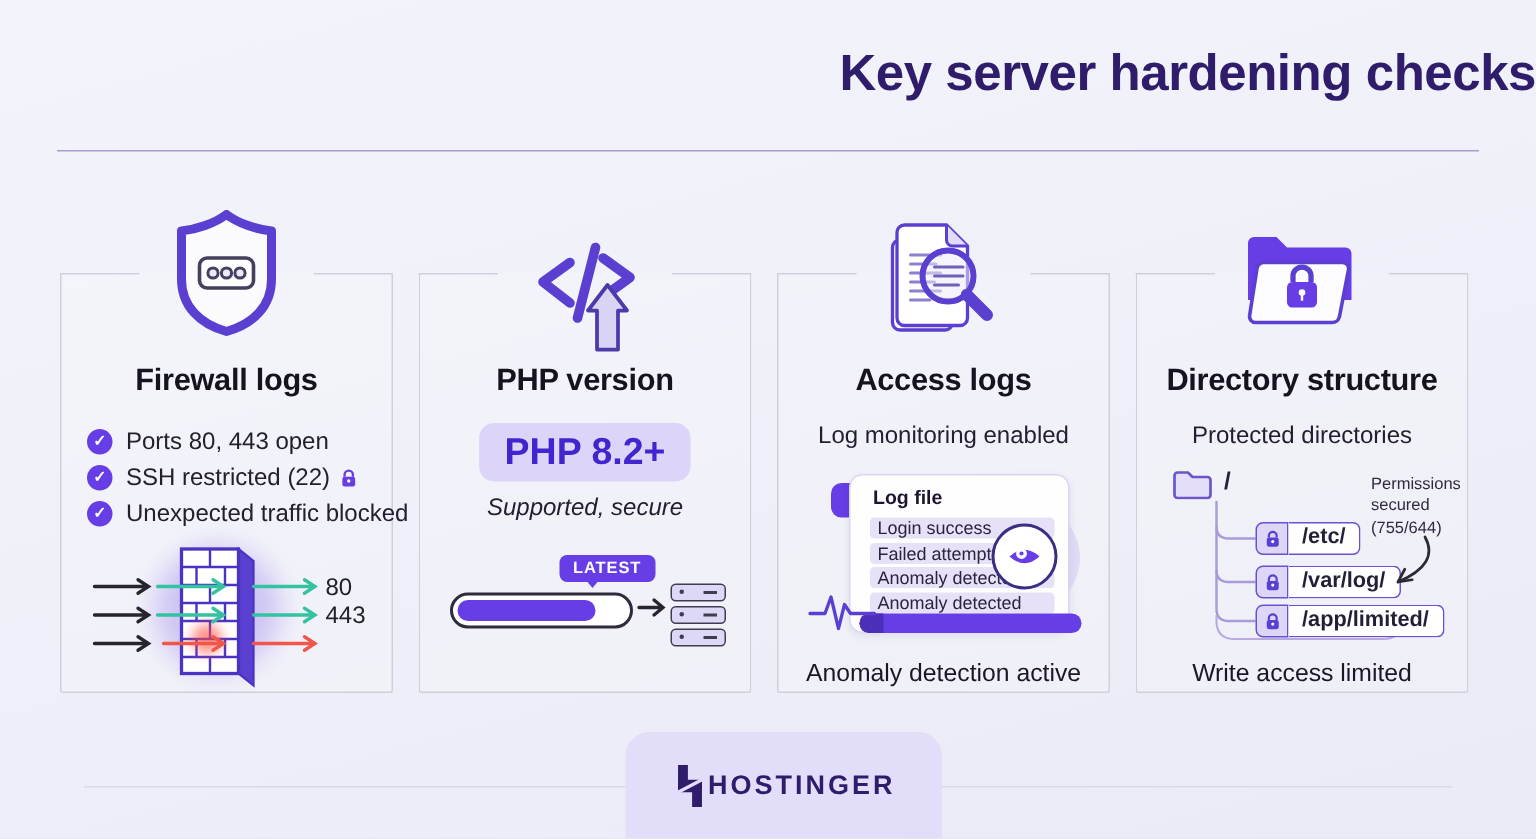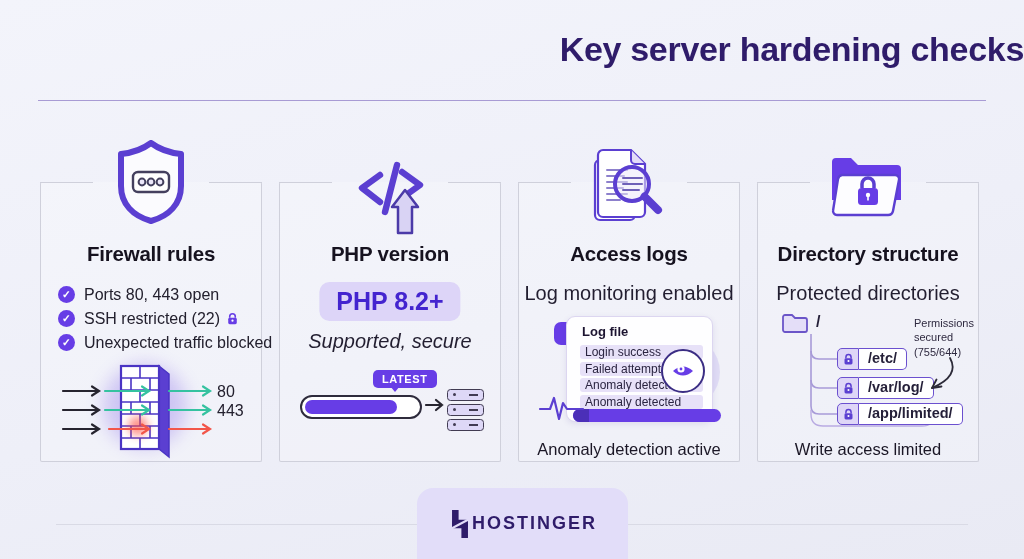--- a/index.html
+++ b/index.html
@@ -23,21 +23,21 @@
     background:rgba(255,255,255,.22);
   }
   .card::before,.card::after{content:"";position:absolute;top:0;width:53px;height:1px;background:var(--card-border,#cfd0db);}
   .card::before{left:-1px}.card::after{right:-1px}
   .card-1{left:40px}.card-2{left:279px}.card-3{left:518px}.card-4{left:757px}
   .icon{position:absolute;left:50%;transform:translateX(-50%);z-index:3;}
   .card h2{
     position:absolute;top:60px;left:0;width:100%;margin:0;text-align:center;
     font-size:20.5px;font-weight:700;letter-spacing:-.2px;color:#16121f;
   }
-  .subtitle{position:absolute;top:100px;left:0;width:100%;text-align:center;font-size:20px;color:#221e30;}
+  .subtitle{position:absolute;top:100px;left:0;width:100%;text-align:center;font-size:16px;color:#221e30;}
   .footer-note{position:absolute;top:258px;left:0;width:100%;text-align:center;font-size:16.5px;color:#1b1726;}
 
   
   .checklist{position:absolute;top:104px;left:17px;}
   .check-row{display:flex;align-items:center;margin-bottom:7px;height:17px;}
   .check-dot{width:17px;height:17px;border-radius:50%;background:var(--accent,#673de6);
     color:#fff;font-size:10.5px;line-height:17px;text-align:center;flex:0 0 17px;margin-right:9px;font-weight:700;}
   .check-text{font-size:16px;color:#23202e;white-space:nowrap;}
   .mlock{width:13px;height:14px;margin-left:6px;flex:0 0 13px;}
   .fw-svg{position:absolute;top:176px;left:6px;overflow:visible;}
@@ -108,21 +108,21 @@
   <div class="rule rule-top"></div>
 
   <section class="card card-1">
     <svg class="icon" style="top:-42px" width="72" height="84" viewBox="0 0 72 84">
       <path d="M36 3 C28 9 16 13 6 14 V46 C6 64 18 76 36 81 C54 76 66 64 66 46 V14 C56 13 44 9 36 3 Z" fill="#fbfbfe" stroke="#5b3fd1" stroke-width="6" stroke-linejoin="round"></path>
       <rect x="18" y="32" width="36" height="20" rx="5" fill="#ffffff" stroke="#44405e" stroke-width="2.4"></rect>
       <circle cx="27" cy="42" r="3.4" fill="#ece8fa" stroke="#44405e" stroke-width="2"></circle>
       <circle cx="36" cy="42" r="3.4" fill="#ece8fa" stroke="#44405e" stroke-width="2"></circle>
       <circle cx="45" cy="42" r="3.4" fill="#ece8fa" stroke="#44405e" stroke-width="2"></circle>
     </svg>
-    <h2>Firewall rules</h2>
+    <h2>Firewall logs</h2>
 
     <div class="checklist">
       <div class="check-row">
         <span class="check-dot">✓</span>
         <span class="check-text">Ports 80, 443 open</span>
       </div>
       <div class="check-row">
         <span class="check-dot">✓</span>
         <span class="check-text">SSH restricted (22)</span>
         <svg class="mlock" viewBox="0 0 14 15" style="color:var(--accent,#673de6)">

